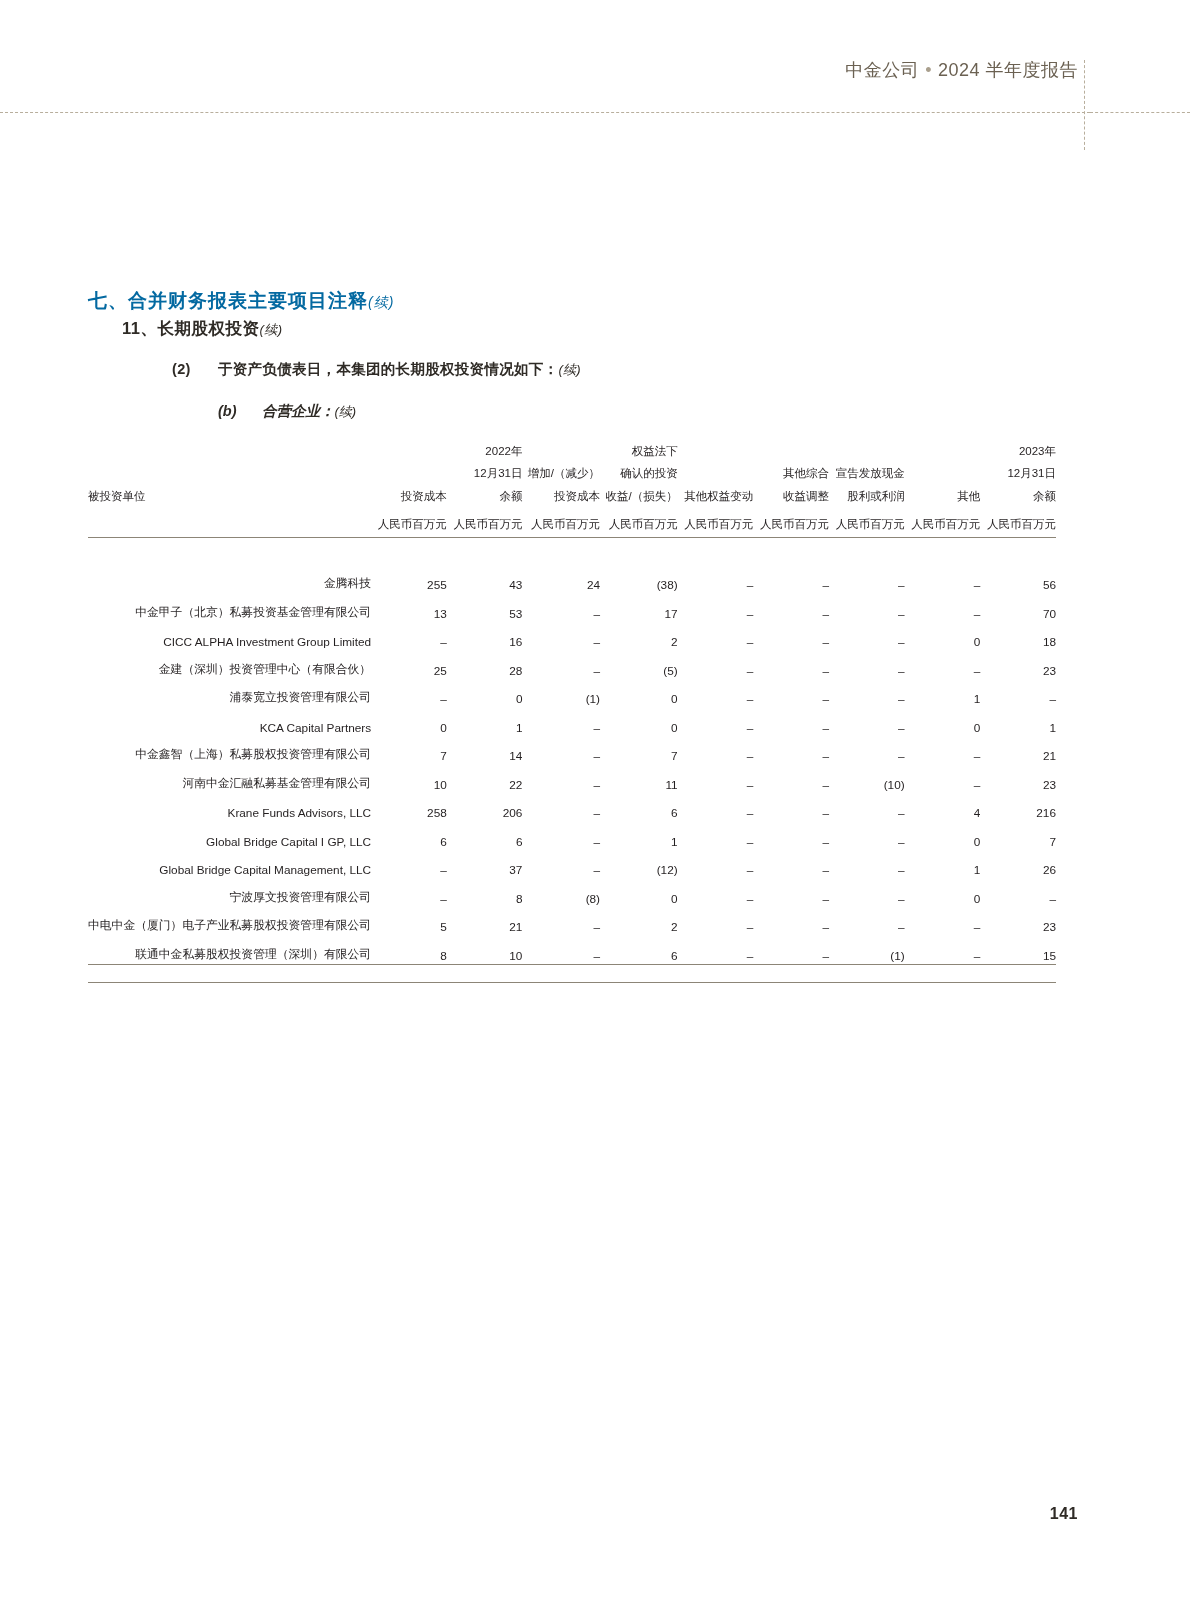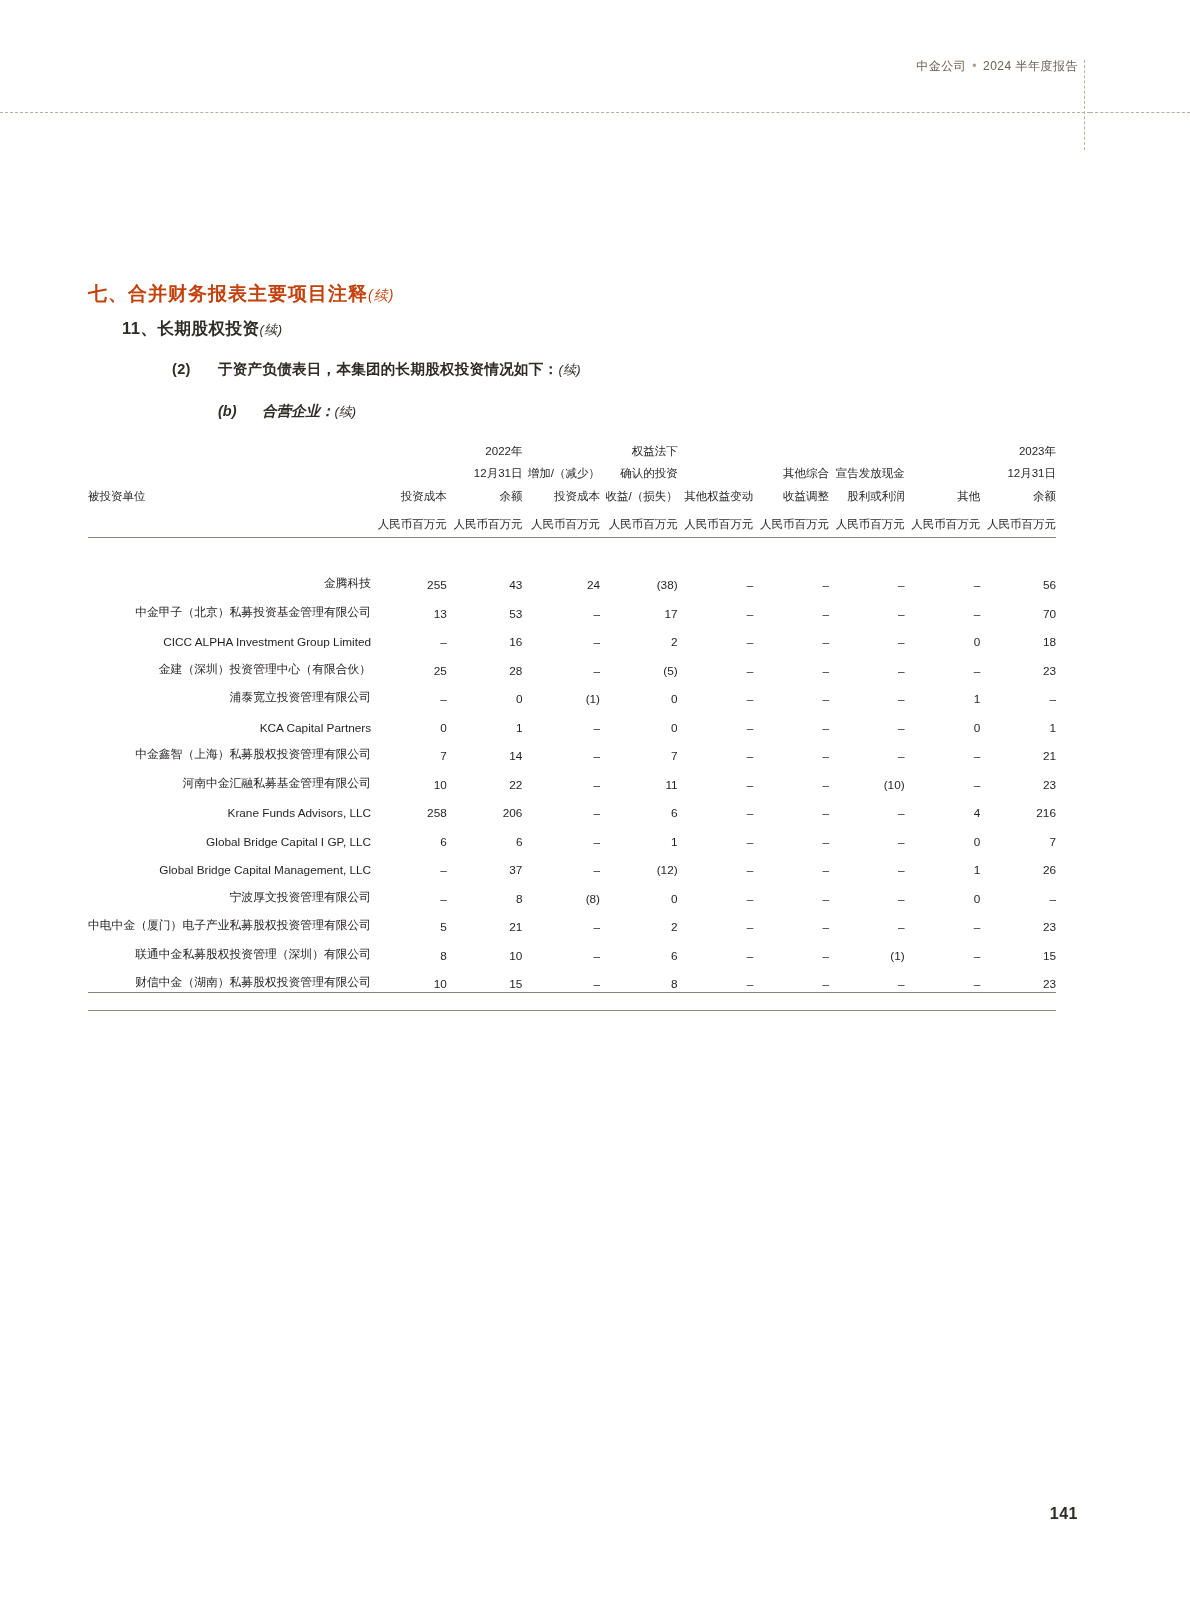--- a/index.html
+++ b/index.html
@@ -14,21 +14,21 @@
     color: #231f20;
     position: relative;
     overflow: hidden;
   }
 
   
   .page-header {
     position: absolute;
     top: 58px;
     right: 112px;
-    font-size: 12px;
+    font-size: 18px;
     color: #6b6152;
     letter-spacing: 0.5px;
     white-space: nowrap;
   }
   .page-header .sep {
     margin: 0 6px;
     color: #a99f8d;
   }
 
   
@@ -53,25 +53,25 @@
     top: 112px;
     left: 1090px;
     width: 100px;
     height: 0;
     border-top: 1px dashed #b8ae9c;
   }
 
   
   .h-section {
     position: absolute;
-    top: 281px;
+    top: 288px;
     left: 88px;
     font-size: 19px;
     font-weight: bold;
-    color: #c2410c;
+    color: #0369a1;
     letter-spacing: 1px;
   }
   .h-section .cont {
     font-size: 14px;
     font-style: italic;
     font-weight: normal;
   }
 
   .h-sub {
     position: absolute;
@@ -486,32 +486,20 @@
           <td class="num">8</td>
           <td class="num">10</td>
           <td class="num">–</td>
           <td class="num">6</td>
           <td class="num">–</td>
           <td class="num">–</td>
           <td class="num">(1)</td>
           <td class="num">–</td>
           <td class="num">15</td>
         </tr>
-        <tr class="data-row">
-          <td class="name">财信中金（湖南）私募股权投资管理有限公司</td>
-          <td class="num">10</td>
-          <td class="num">15</td>
-          <td class="num">–</td>
-          <td class="num">8</td>
-          <td class="num">–</td>
-          <td class="num">–</td>
-          <td class="num">–</td>
-          <td class="num">–</td>
-          <td class="num">23</td>
-        </tr>
       </tbody>
     <tbody>
       <tr class="rule-mid">
           <td colspan="10"></td>
         </tr>
       <tr class="spacer-row-sm">
           <td colspan="10"></td>
         </tr>
       <tr class="rule-bot">
           <td colspan="10"></td>

